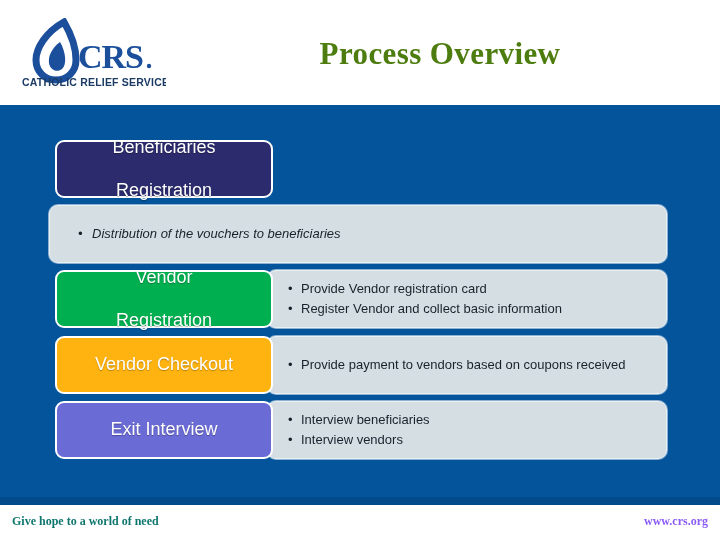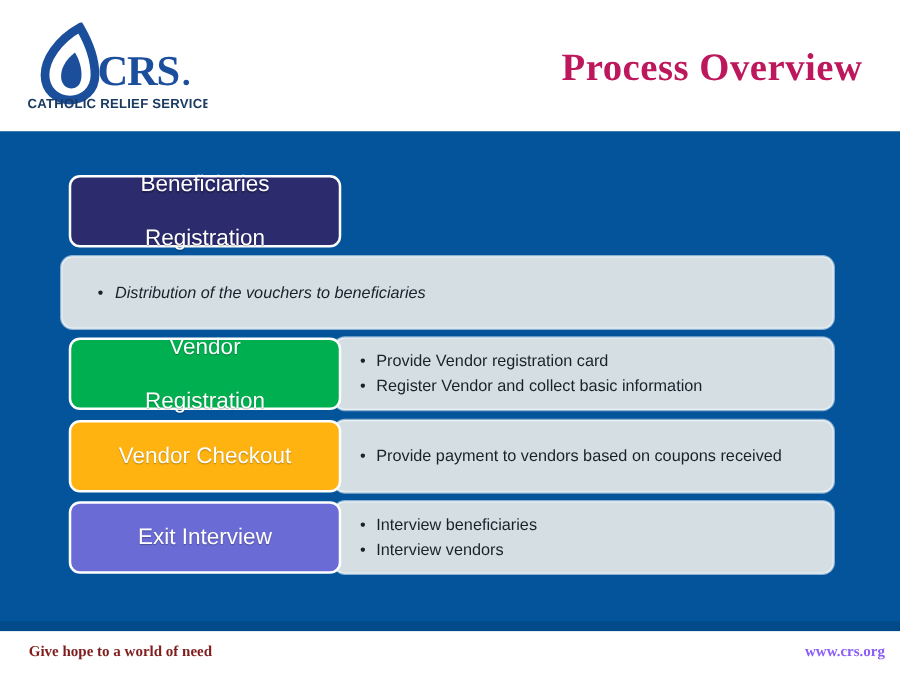--- a/index.html
+++ b/index.html
@@ -20,26 +20,26 @@
     position:absolute;left:0;top:0;width:720px;height:105px;
     background:#ffffff;
   }
   #logo{
     position:absolute;left:16px;top:18px;width:150px;height:72px;
   }
   #logo svg{display:block;}
 
   #slide-title{
     position:absolute;left:190px;top:36px;width:500px;
-    text-align:right;
+    text-align:center;
     font-family:"Liberation Serif", serif;
     font-weight:bold;
     font-size:31px;
     letter-spacing:.4px;
-    color:#be185d;
+    color:#4d7c0f;
     white-space:nowrap;
   }
 
   
   #band{
     position:absolute;left:0;top:105px;width:720px;height:400px;
     background:#03549A;
   }
   #band-shade{
     position:absolute;left:0;bottom:0;width:720px;height:8px;
@@ -108,23 +108,22 @@
   
   #footer{
     position:absolute;left:0;top:505px;width:720px;height:35px;
     background:#ffffff;
   }
   #tagline{
     position:absolute;left:12px;top:9px;
     font-family:"Liberation Serif", serif;
     font-weight:bold;
     font-size:12px;
-    color:#7f1d1d;
+    color:#0f766e;
     white-space:nowrap;
-    margin-left:11px;
   }
   #weburl{
     position:absolute;right:12px;top:9px;
     font-family:"Liberation Serif", serif;
     font-weight:bold;
     font-size:12px;
     color:#8b5cf6;
     white-space:nowrap;
   }
 </style>

